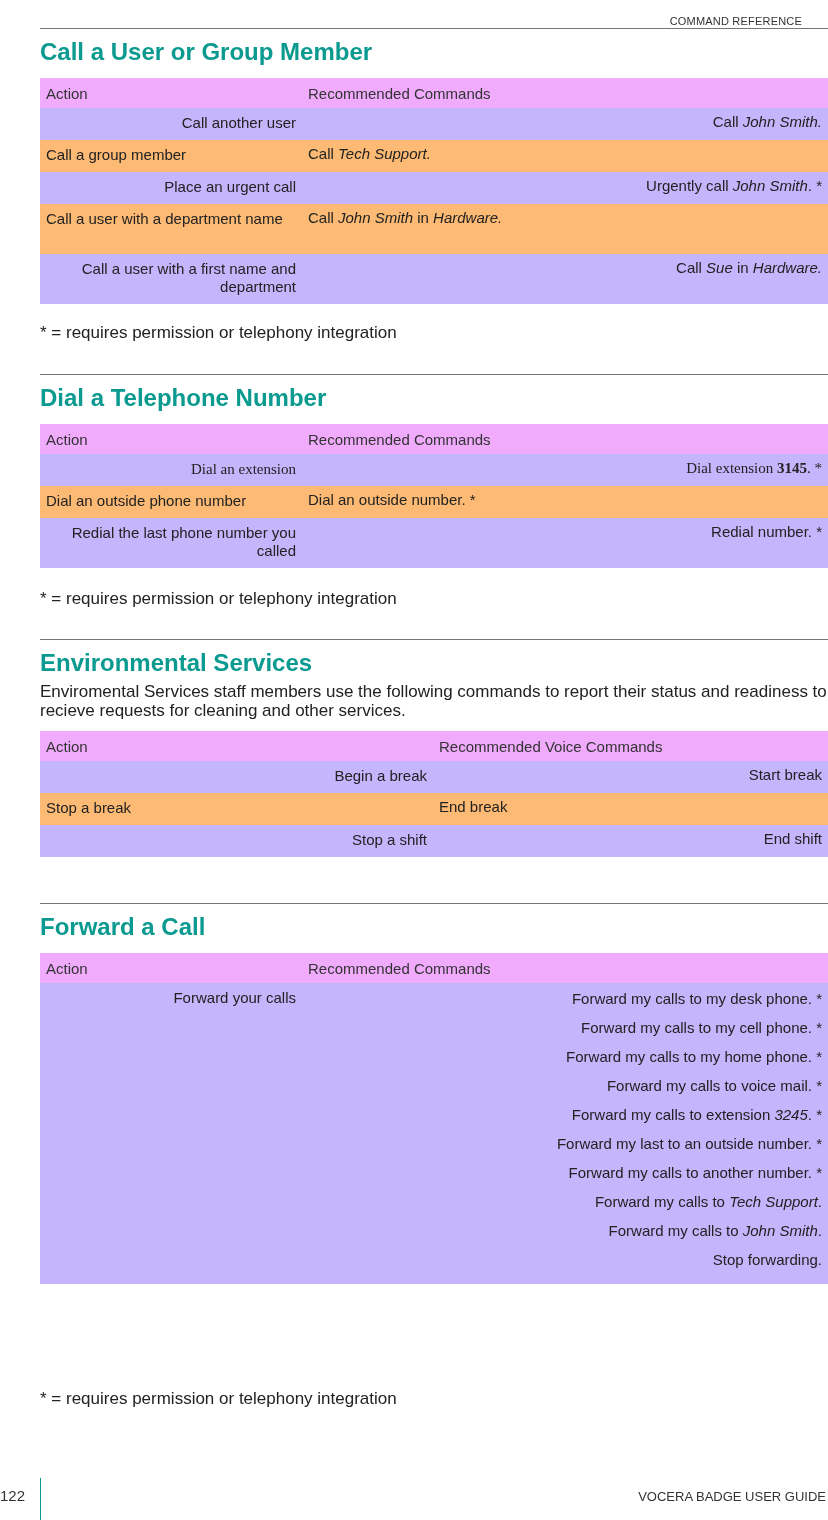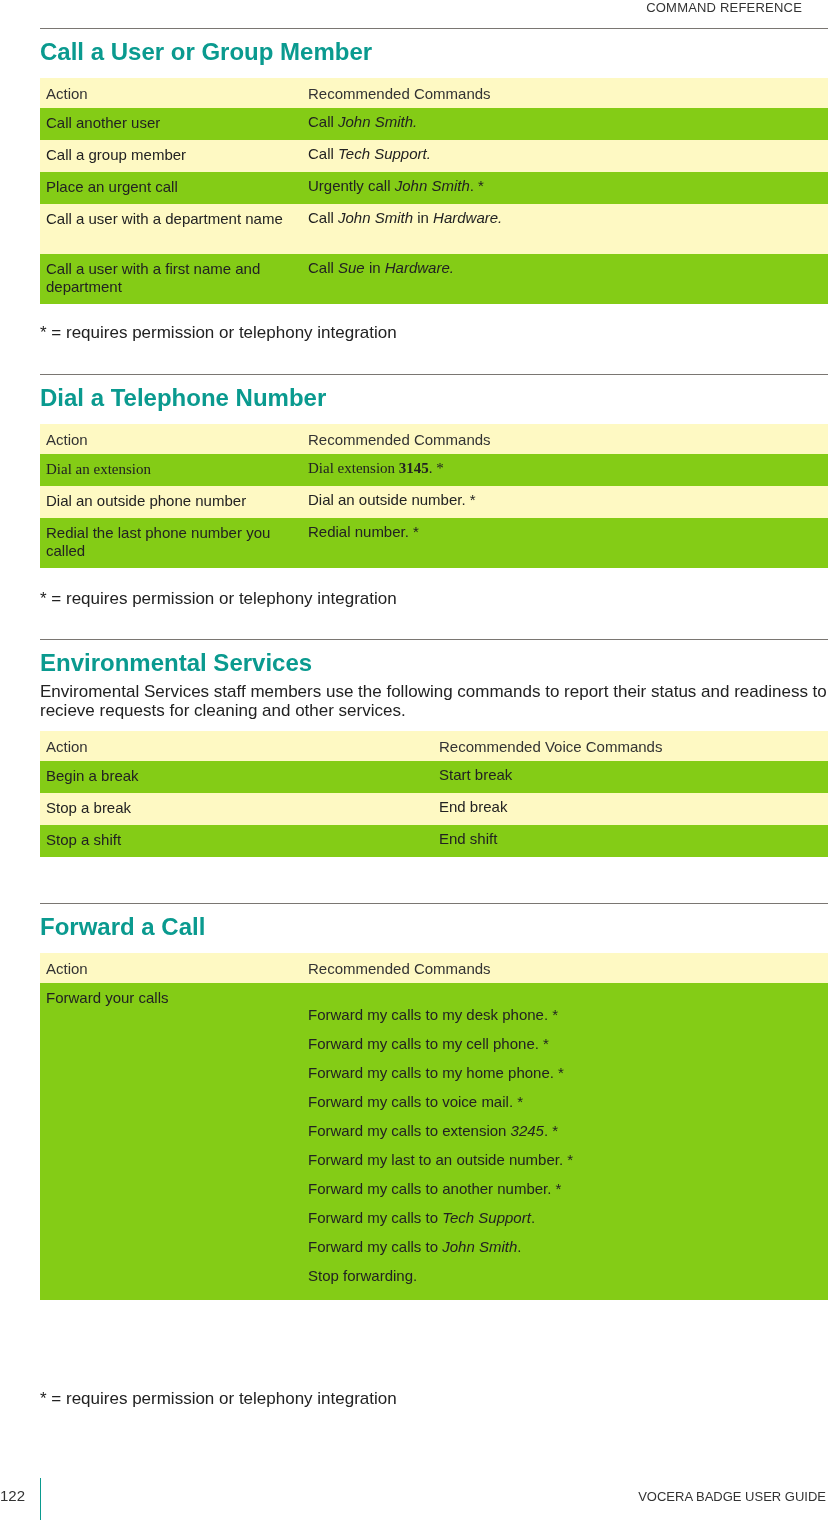--- a/index.html
+++ b/index.html
@@ -1,26 +1,26 @@
 <!DOCTYPE html>
 <html><head>
 <meta charset="utf-8">
 <style>
   * { box-sizing: border-box; margin: 0; padding: 0; }
   html, body { width: 828px; height: 1520px; background: #ffffff; overflow: hidden; }
   body { font-family: "Liberation Sans", sans-serif; color: #222; position: relative; }
-  .running-head { position: absolute; top: 0; right: 26px; font-size: 13px; color: #333; letter-spacing: 0.2px; }
+  .running-head { position: absolute; top: 15px; right: 26px; font-size: 11px; color: #333; letter-spacing: 0.2px; }
   .section { position: absolute; left: 40px; width: 788px; }
   .rule { border-top: 1px solid #7a7672; width: 100%; }
   .section-title { font-weight: bold; font-size: 24px; color: #0a9a8f; margin-top: 9px; }
   table { width: 100%; border-collapse: collapse; font-size: 15px; }
-  th { background: #fef9c3; color: #333; font-weight: normal; text-align: left; padding: 0 6px; height: 30px; }
+  th { background: #f0abfc; color: #333; font-weight: normal; text-align: left; padding: 0 6px; height: 30px; }
   td { vertical-align: top; padding: 5px 6px; line-height: 18px; }
-  tr.odd td { background: #84cc16; }
-  tr.even td { background: #fef9c3; }
+  tr.odd td { background: #c4b5fd; text-align: right; }
+  tr.even td { background: #fdba74; }
   .cmd-line { display: block; height: 29px; line-height: 19px; }
   .note { font-size: 17px; color: #222; position: absolute; left: 40px; }
   .intro { font-size: 17px; line-height: 19px; color: #222; margin-top: 5px; }
   .footer-num { position: absolute; left: 0; top: 1487px; font-size: 15px; color: #333; }
   .footer-bar { position: absolute; left: 40px; top: 1478px; width: 1px; height: 42px; background: #0a9a8f; }
   .footer-title { position: absolute; right: 2px; top: 1489px; font-size: 13px; color: #333; }
   i { font-style: italic; }
   b { font-weight: bold; }
 </style>
 </head>
@@ -126,21 +126,21 @@
   <table style="margin-top:12px;">
     <thead>
         <tr>
       <th style="width:262px;">Action</th>
       <th>Recommended Commands</th>
     </tr>
       </thead>
     <tbody>
         <tr class="odd">
           <td style="padding-top: 6px;">Forward your calls</td>
-          <td style="padding-top: 22px;">
+          <td style="padding-top: 6px;">
             <span class="cmd-line">Forward my calls to my desk phone. *</span>
             <span class="cmd-line">Forward my calls to my cell phone. *</span>
             <span class="cmd-line">Forward my calls to my home phone. *</span>
             <span class="cmd-line">Forward my calls to voice mail. *</span>
             <span class="cmd-line">Forward my calls to extension <i>3245</i>. *</span>
             <span class="cmd-line">Forward my last to an outside number. *</span>
             <span class="cmd-line">Forward my calls to another number. *</span>
             <span class="cmd-line">Forward my calls to <i>Tech Support</i>.</span>
             <span class="cmd-line">Forward my calls to <i>John Smith</i>.</span>
             <span class="cmd-line">Stop forwarding.</span>

